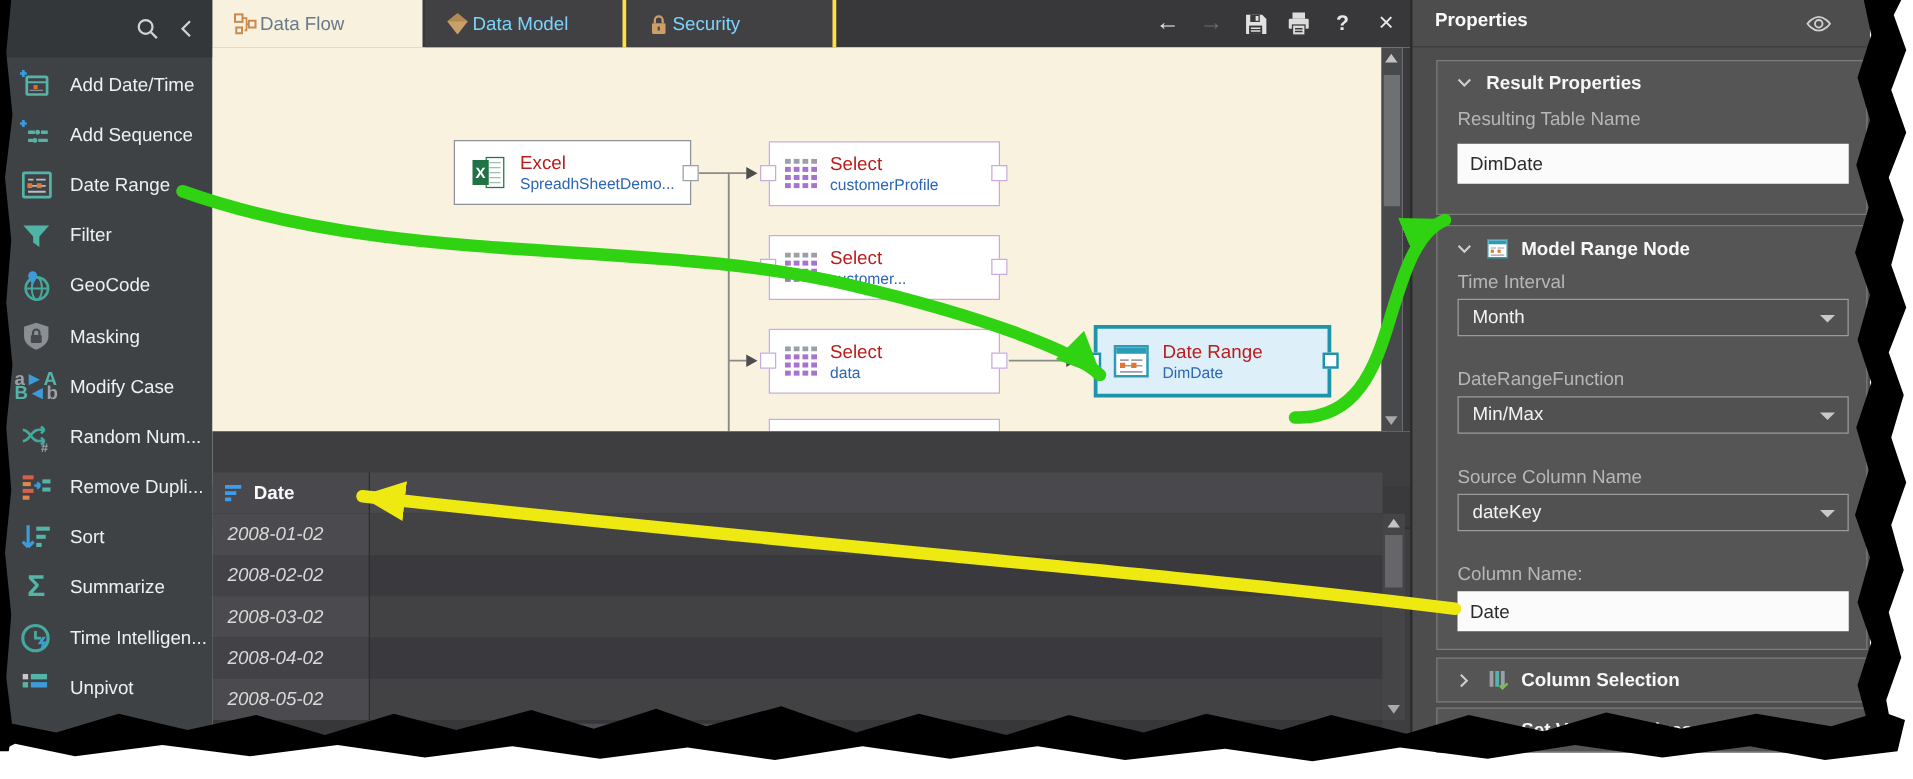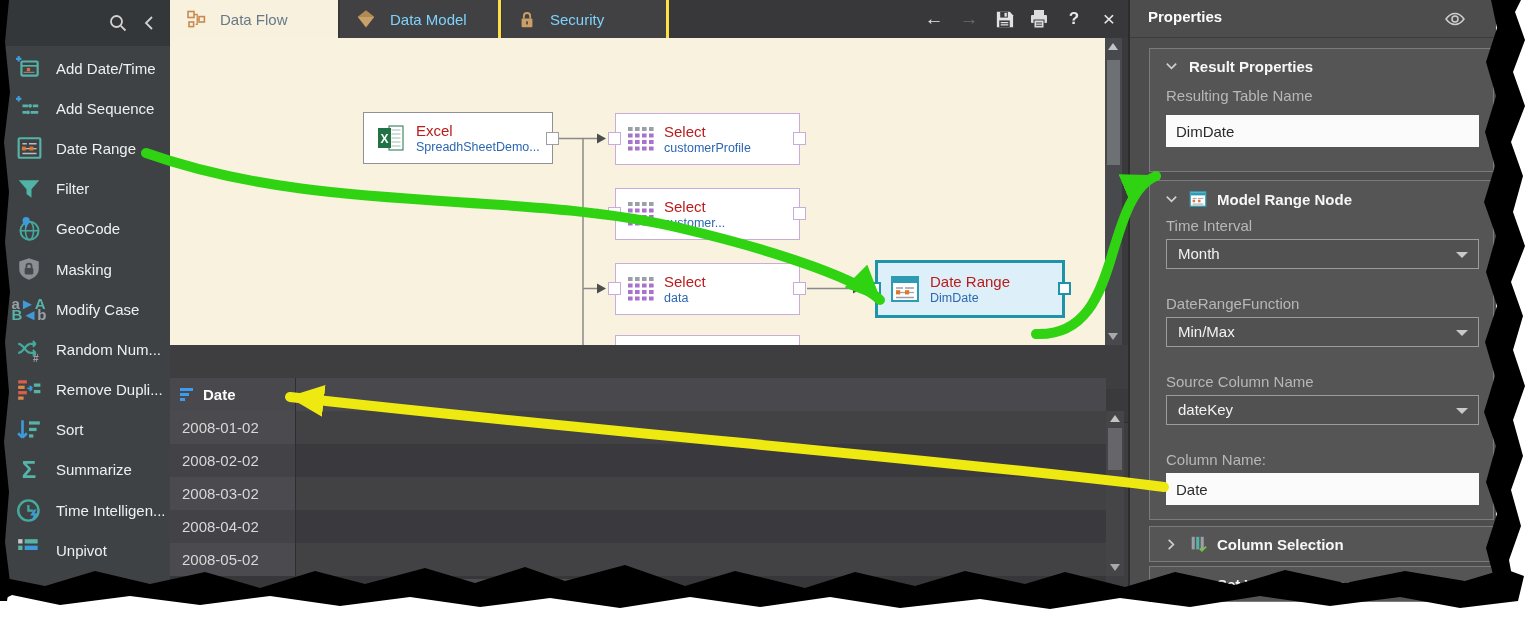--- a/index.html
+++ b/index.html
@@ -14,21 +14,21 @@
     display:flex;align-items:center;justify-content:flex-end;gap:14px;padding-right:14px;box-sizing:border-box;}
   #sidebar-items{position:absolute;left:0;top:48px;width:170px;height:544px;overflow:hidden;}
   .s-item{display:flex;align-items:center;height:40.2px;padding-left:14px;gap:12px;cursor:pointer;}
   .s-item .ic{width:30px;height:28px;flex:none;display:flex;align-items:center;justify-content:center;}
   .s-item .lb{color:#eef0f1;font-size:15px;white-space:nowrap;}
   .mcase{font-size:15px;line-height:11px;font-weight:bold;letter-spacing:0;}
   .sigma{color:#56b3a7;font-size:24px;font-weight:bold;line-height:24px;}
 
   
   #tabbar{left:170px;top:0;width:958px;height:38px;background:#38383a;}
-  .tab{position:absolute;top:0;height:38px;display:flex;align-items:center;gap:14px;
+  .tab{position:absolute;top:0;height:38px;display:flex;align-items:center;gap:2px;
     padding:9px 16px;box-sizing:border-box;font-size:15px;cursor:pointer;}
   .tab.inactive{background:#414144;color:#7dd3fc;border-right:3px solid #fde047;}
   .tab.active{background:#f7f1dd;color:#6474822;}
   #tab-0{left:0;width:168px;color:#68798a;}
   #tab-1{left:170px;width:161px;}
   #tab-2{left:332px;width:167px;}
   #toolbar{position:absolute;right:6px;top:0;height:38px;display:flex;align-items:center;gap:9px;}
   .tb-btn{width:26px;height:28px;display:flex;align-items:center;justify-content:center;
     color:#e8e8e8;font-size:19px;cursor:pointer;}
   .tb-btn.disabled{color:#6b6b6b;}
@@ -63,21 +63,21 @@
   #preview-titlebar{position:absolute;left:0;top:0;width:100%;height:33px;background:#3a3a3d;
     border-bottom:1px solid #2c2c2e;display:flex;align-items:center;margin-top:44px;}
   #preview-title{color:#e9e9e9;font-size:15px;font-weight:bold;padding-left:12px;}
   .pv-icons{position:absolute;right:24px;top:0;height:33px;display:flex;align-items:center;gap:16px;}
   .pv-icons .pvb{cursor:pointer;display:flex;align-items:center;}
   #preview-colhdr{position:absolute;left:0;top:33px;width:936px;height:33px;background:#49494d;
     border-bottom:1px solid #2a2a2c;display:flex;align-items:center;cursor:pointer;}
   #preview-colhdr .coltext{color:#fbfbfb;font-weight:bold;font-size:15px;margin-left:6px;}
   #preview-colhdr .colicon{margin-left:9px;}
   .col-divider{position:absolute;left:125px;top:33px;width:1px;height:198px;background:#2e2e30;}
-  .p-row{position:absolute;left:0;width:936px;height:33px;}
+  .p-row{position:absolute;left:0;width:936px;height:33px;font-style:italic;}
   .p-row .c1{position:absolute;left:0;top:0;width:125px;height:33px;line-height:33px;
     padding-left:12px;box-sizing:border-box;color:#d8d8d8;font-size:15px;}
   .row-a .c1{background:#4b4b4f;} .row-a{background:#424245;}
   .row-b .c1{background:#434347;} .row-b{background:#3a3a3e;}
   #preview-sb{position:absolute;left:936px;top:66px;width:18px;height:165px;background:#454548;}
   #preview-sb .thumb{position:absolute;left:2px;top:17px;width:14px;height:42px;background:#66666a;}
   #preview-hsb{position:absolute;left:0;top:231px;width:936px;height:16px;background:#37373a;}
   #preview-hsb .thumb{position:absolute;left:250px;top:3px;width:210px;height:10px;background:#4c4c50;}
 
   

